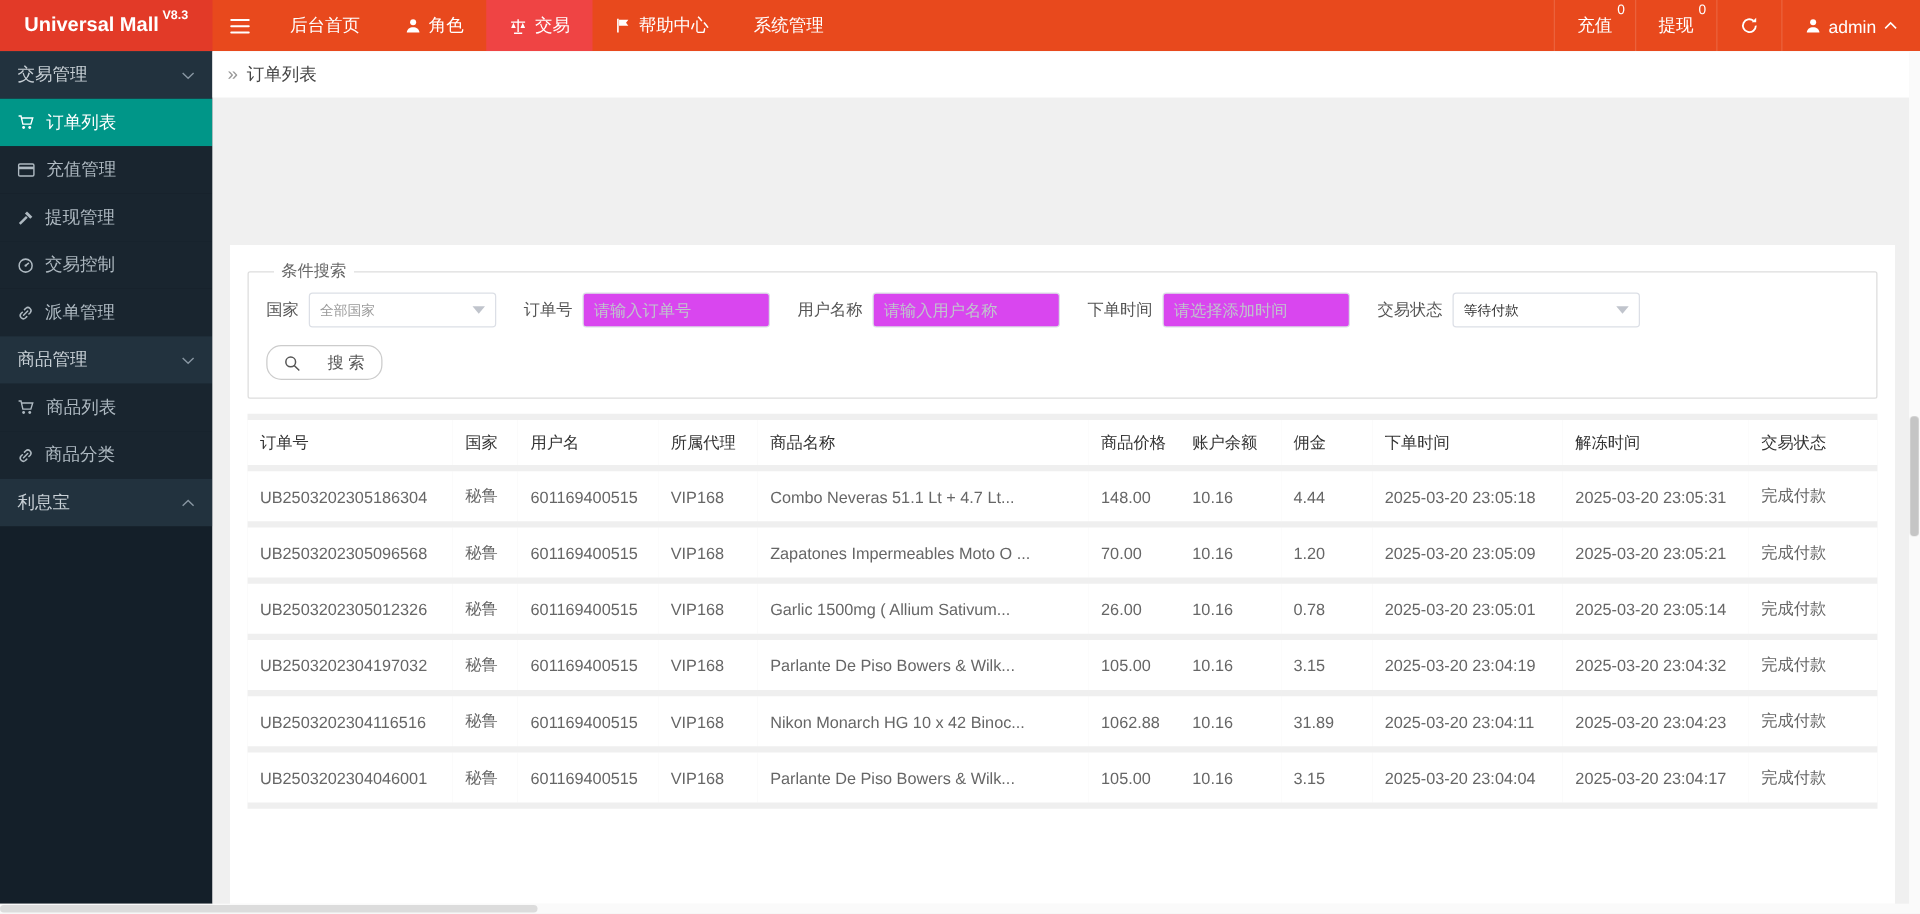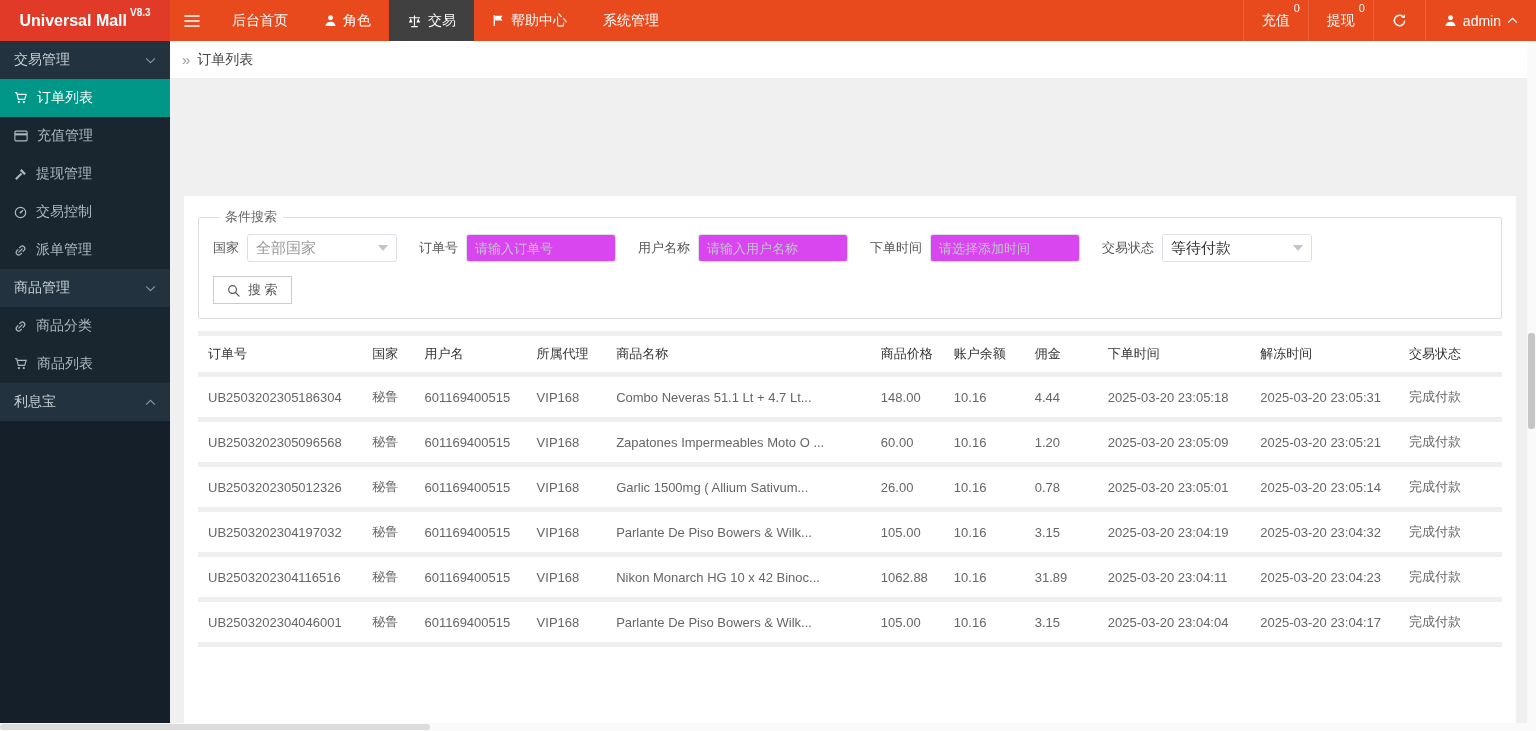--- a/index.html
+++ b/index.html
@@ -7,21 +7,21 @@
 body{font-family:"Liberation Sans","DejaVu Sans",sans-serif;background:#f0f0f0}
 .app{display:flex;flex-direction:column;height:731px}
 
 
 .topbar{height:41px;min-height:41px;background:#e8491d;display:flex;align-items:stretch;color:#fff;font-size:14px}
 .logo{width:170px;min-width:170px;background:#e23a28;display:flex;align-items:center;justify-content:center;font-weight:700;font-size:16px;cursor:pointer}
 .logo .ver{font-size:10px;font-weight:700;margin-left:3px;align-self:flex-start;margin-top:7px}
 .topnav{display:flex;align-items:stretch}
 .nav-item{display:flex;align-items:center;gap:6px;padding:0 18px;cursor:pointer;white-space:nowrap}
 .nav-item.icon-only{padding:0 14px}
-.nav-item.active{background:#404040}
+.nav-item.active{background:#ef4444}
 .top-right{margin-left:auto;display:flex;align-items:stretch}
 .tr-item{display:flex;align-items:center;gap:6px;padding:0 18px;position:relative;cursor:pointer;border-left:1px solid rgba(255,255,255,.14);white-space:nowrap}
 .badge{position:absolute;top:2px;right:8px;font-size:11px;font-weight:400}
 
 
 .layout{flex:1;display:flex;min-height:0}
 .sidebar{width:170px;min-width:170px;background:#141f29;color:#c8d0d6;font-size:14px;display:flex;flex-direction:column;overflow:hidden}
 .sgroup{height:38px;min-height:38px;display:flex;align-items:center;padding:0 14px;background:#22323e;cursor:pointer}
 .sgroup .glabel{flex:1}
 .sgroup .gcaret{color:#8795a1}
@@ -35,26 +35,26 @@
 .card{background:#fff;height:100%;padding:12px 14px;overflow:hidden}
 
 
 fieldset.search-panel{border:1px solid #ddd;border-radius:2px;padding:8px 14px 14px}
 legend{font-size:13px;color:#666;padding:0 6px;margin-left:6px}
 .filters{display:flex;flex-wrap:wrap;gap:10px 22px;align-items:center}
 .field{display:flex;align-items:center;gap:8px}
 .flabel{font-size:13px;color:#555;white-space:nowrap}
 .finput{width:150px;height:28px;border:1px solid #dcdfe6;border-radius:3px;padding:0 8px;font-size:13px;color:#333;outline:none;font-family:inherit;background:#d946ef}
 .finput::placeholder{color:#bfc4cc}
-.fselect{width:150px;height:28px;border:1px solid #dcdfe6;border-radius:3px;padding:12px 8px;display:flex;align-items:center;justify-content:space-between;font-size:15px;background:#fff;cursor:pointer}
+.fselect{width:150px;height:28px;border:1px solid #dcdfe6;border-radius:3px;padding:12px 8px;display:flex;align-items:center;justify-content:space-between;font-size:11px;background:#fff;cursor:pointer}
 .sel-dim{color:#999}
 .sel-dark{color:#333}
 .caret{width:0;height:0;border-left:5px solid transparent;border-right:5px solid transparent;border-top:6px solid #c0c4cc}
 .btn-row{margin-top:14px}
-.search-btn{display:inline-flex;align-items:center;gap:8px;height:28px;padding:0 13px;background:#fff;border:1px solid #ccc;border-radius:0;font-size:13px;color:#555;cursor:pointer;font-family:inherit}
+.search-btn{display:inline-flex;align-items:center;gap:22px;height:28px;padding:0 13px;background:#fff;border:1px solid #ccc;border-radius:12px;font-size:13px;color:#555;cursor:pointer;font-family:inherit}
 
 
 .order-table{width:100%;margin-top:12px;border-collapse:separate;border-spacing:0 5px;background:#efefef;table-layout:fixed}
 .order-table thead tr,.order-table tbody tr{background:#fff}
 .order-table th{font-weight:400;text-align:left;font-size:13px;color:#333;padding:9px 10px;white-space:nowrap;overflow:hidden}
 .order-table td{font-size:13px;color:#666;padding:11px 10px;white-space:nowrap;overflow:hidden;text-overflow:ellipsis}
 .red{color:#f40000}
 
 
 .hscroll{height:8px;min-height:8px;background:#fafafa;position:relative}
@@ -180,32 +180,32 @@
           </svg>
         <span>派单管理</span>
       </div>
       <div class="sgroup">
         <span class="glabel">商品管理</span>
         <svg class="icon gcaret" width="11" height="7" viewBox="0 0 12 8">
             <path d="M1 1.5l5 5 5-5" fill="none" stroke="currentColor" stroke-width="1.3"></path>
           </svg>
       </div>
       <div class="sitem">
-        <svg class="icon" width="13" height="13" viewBox="0 0 14 14">
-            <path d="M6 4l1.2-1.2a2.7 2.7 0 0 1 3.8 3.8L9.8 7.8M8 10l-1.2 1.2a2.7 2.7 0 0 1-3.8-3.8L4.2 6.2M5.2 8.8l3.6-3.6" fill="none" stroke="currentColor" stroke-width="1.3" stroke-linecap="round"></path>
-          </svg>
-        <span>商品分类</span>
-      </div>
-      <div class="sitem">
         <svg class="icon" width="14" height="14" viewBox="0 0 16 16">
             <path d="M1 2h2.2l1.7 7.5h7.3l1.7-5.6H4" fill="none" stroke="currentColor" stroke-width="1.3"></path>
             <circle cx="5.6" cy="12.6" r="1.3" fill="currentColor"></circle>
             <circle cx="11.2" cy="12.6" r="1.3" fill="currentColor"></circle>
           </svg>
         <span>商品列表</span>
+      </div>
+      <div class="sitem">
+        <svg class="icon" width="13" height="13" viewBox="0 0 14 14">
+            <path d="M6 4l1.2-1.2a2.7 2.7 0 0 1 3.8 3.8L9.8 7.8M8 10l-1.2 1.2a2.7 2.7 0 0 1-3.8-3.8L4.2 6.2M5.2 8.8l3.6-3.6" fill="none" stroke="currentColor" stroke-width="1.3" stroke-linecap="round"></path>
+          </svg>
+        <span>商品分类</span>
       </div>
       <div class="sgroup">
         <span class="glabel">利息宝</span>
         <svg class="icon gcaret" width="11" height="7" viewBox="0 0 12 8">
             <path d="M1 6.5L6 1.5l5 5" fill="none" stroke="currentColor" stroke-width="1.3"></path>
           </svg>
       </div>
     </aside>
 
     <main>
@@ -307,21 +307,21 @@
                   <td>2025-03-20 23:05:18</td>
                   <td>2025-03-20 23:05:31</td>
                   <td class="red">完成付款</td>
                 </tr>
                 <tr>
                   <td>UB2503202305096568</td>
                   <td>秘鲁</td>
                   <td>601169400515</td>
                   <td>VIP168</td>
                   <td>Zapatones Impermeables Moto O ...</td>
-                  <td>60.00</td>
+                  <td>70.00</td>
                   <td class="red">10.16</td>
                   <td>1.20</td>
                   <td>2025-03-20 23:05:09</td>
                   <td>2025-03-20 23:05:21</td>
                   <td class="red">完成付款</td>
                 </tr>
                 <tr>
                   <td>UB2503202305012326</td>
                   <td>秘鲁</td>
                   <td>601169400515</td>

